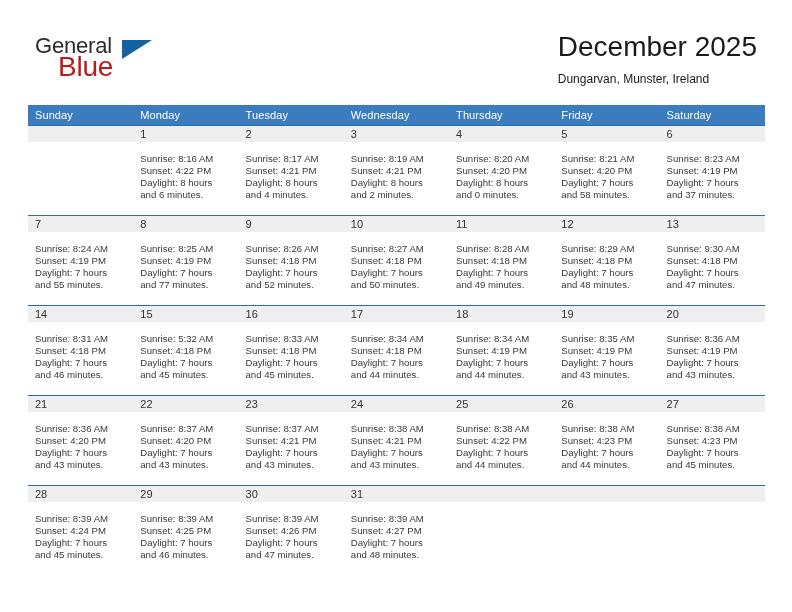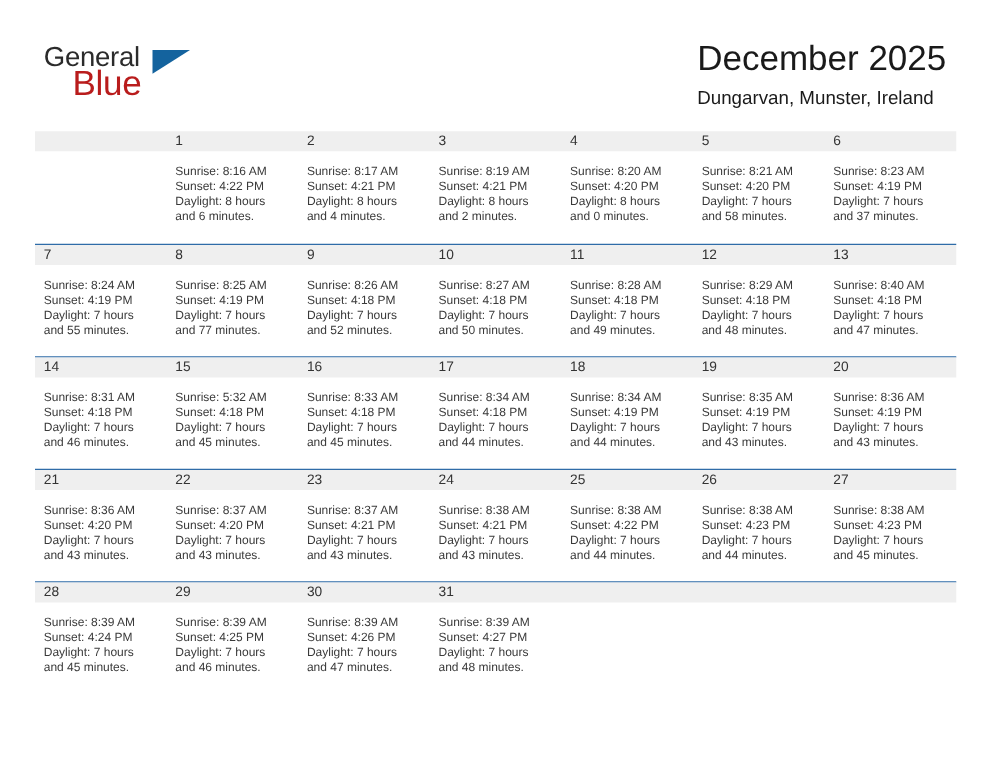--- a/index.html
+++ b/index.html
@@ -73,21 +73,21 @@
   }
   .cal-title {
     font-size: 28px;
     font-weight: normal;
     color: #1a1a1a;
     line-height: 34px;
     white-space: nowrap;
   }
   .cal-sub {
     margin-top: 6px;
-    font-size: 15px;
+    font-size: 12px;
     font-weight: normal;
     color: #1a1a1a;
     line-height: 18px;
     white-space: nowrap;
   }
 
   
   .calendar {
     position: absolute;
     left: 28px;
@@ -174,20 +174,29 @@
 
     <div class="title-block">
       <div class="cal-title">December 2025</div>
       <div class="cal-sub">Dungarvan, Munster, Ireland</div>
     </div>
 
   </div>
 
   <div class="calendar">
 
+    <div class="dow-row">
+      <div class="dow">Sunday</div>
+      <div class="dow">Monday</div>
+      <div class="dow">Tuesday</div>
+      <div class="dow">Wednesday</div>
+      <div class="dow">Thursday</div>
+      <div class="dow">Friday</div>
+      <div class="dow">Saturday</div>
+    </div>
 
     <div class="week">
       <div class="daynum-band"></div>
       <div class="day empty">
         <div class="daynum"></div>
         <div class="dayinfo">
           <div></div>
           <div></div>
           <div></div>
           <div></div>
@@ -301,21 +310,21 @@
         <div class="dayinfo">
           <div>Sunrise: 8:29 AM</div>
           <div>Sunset: 4:18 PM</div>
           <div>Daylight: 7 hours</div>
           <div>and 48 minutes.</div>
         </div>
       </div>
       <div class="day">
         <div class="daynum">13</div>
         <div class="dayinfo">
-          <div>Sunrise: 8:40 AM</div>
+          <div>Sunrise: 9:30 AM</div>
           <div>Sunset: 4:18 PM</div>
           <div>Daylight: 7 hours</div>
           <div>and 47 minutes.</div>
         </div>
       </div>
     </div>
 
     <div class="week">
       <div class="daynum-band"></div>
       <div class="day">

